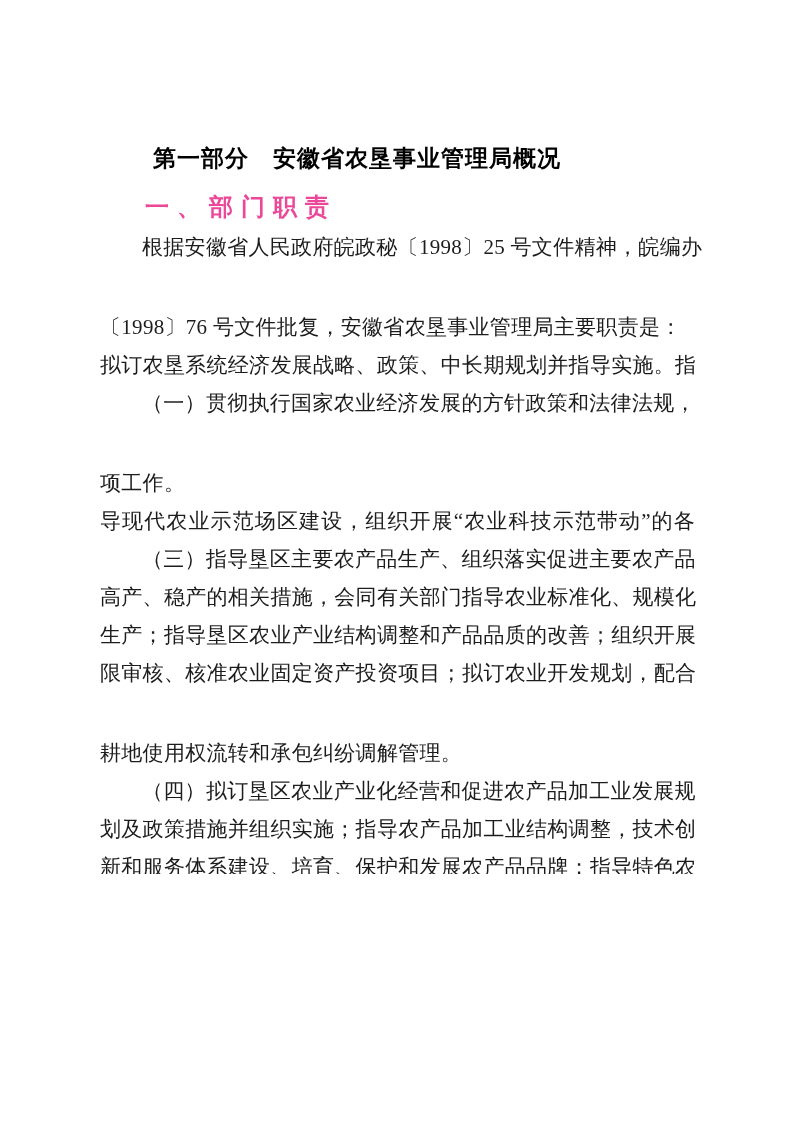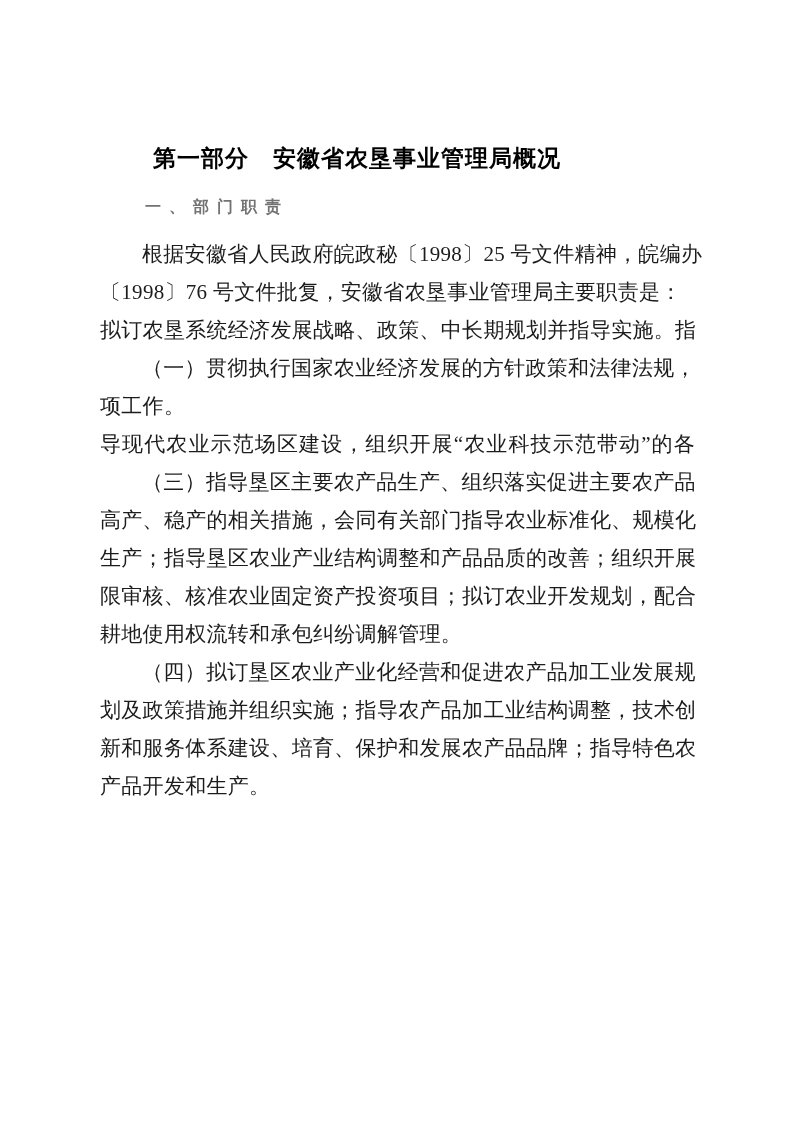--- a/index.html
+++ b/index.html
@@ -27,30 +27,30 @@
     letter-spacing: 1px;
     color: #000000;
     white-space: nowrap;
   }
   .section-heading {
     position: absolute;
     left: 145px;
     top: 193px;
     font-family: "Liberation Sans", "DejaVu Sans", sans-serif;
     font-weight: bold;
-    font-size: 16px;
+    font-size: 24px;
     line-height: 28px;
     letter-spacing: 8px;
-    color: #737373;
+    color: #ec4899;
     white-space: nowrap;
   }
   .doc-body {
     position: absolute;
     left: 100px;
-    top: 235px;
+    top: 228px;
     width: 595px;
   }
   .para {
     margin: 0;
     padding: 0;
   }
   .line {
     height: 38px;
     line-height: 38px;
     font-size: 21px;
@@ -59,20 +59,21 @@
     text-align: justify;
     text-align-last: justify;
     text-justify: inter-character;
     overflow: visible;
   }
   .line.para-start {
     padding-left: 42px;
   }
   .line.para-end {
     text-align-last: left;
+    margin-top: 42px;
   }
   .page-number {
     position: absolute;
     left: 654px;
     top: 993px;
     font-size: 18px;
     line-height: 20px;
     letter-spacing: 1px;
     color: #1c1c1c;
     white-space: nowrap;

